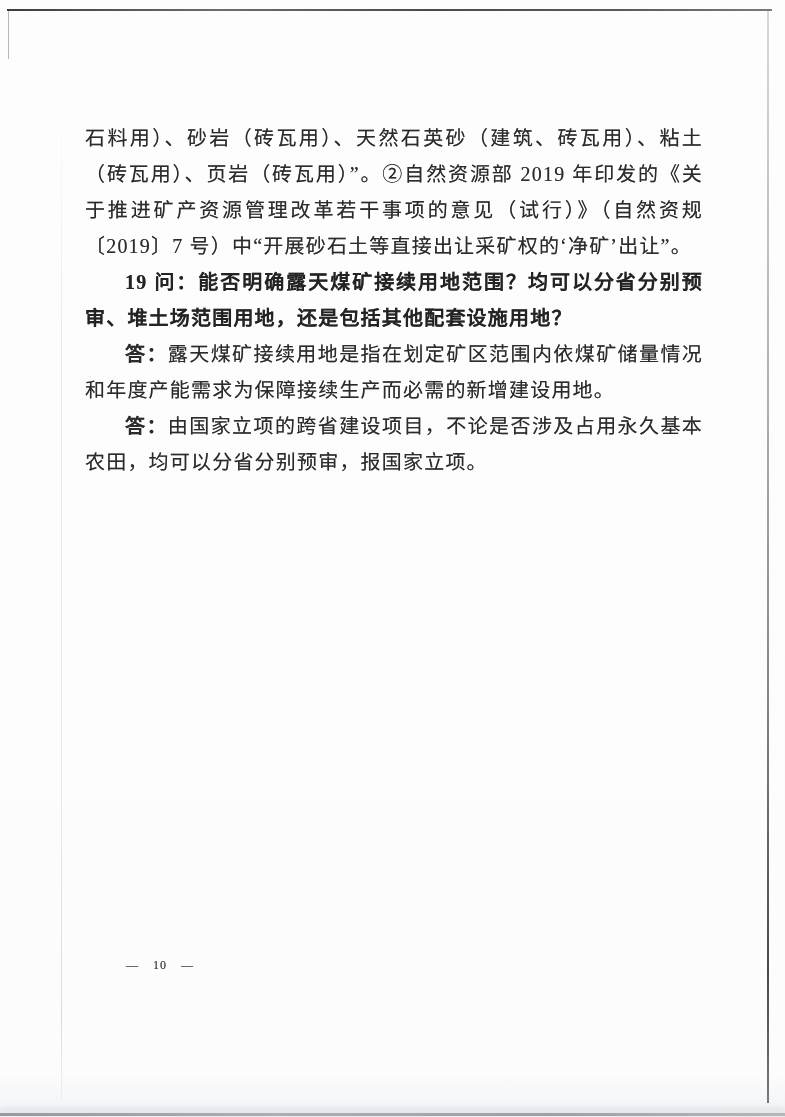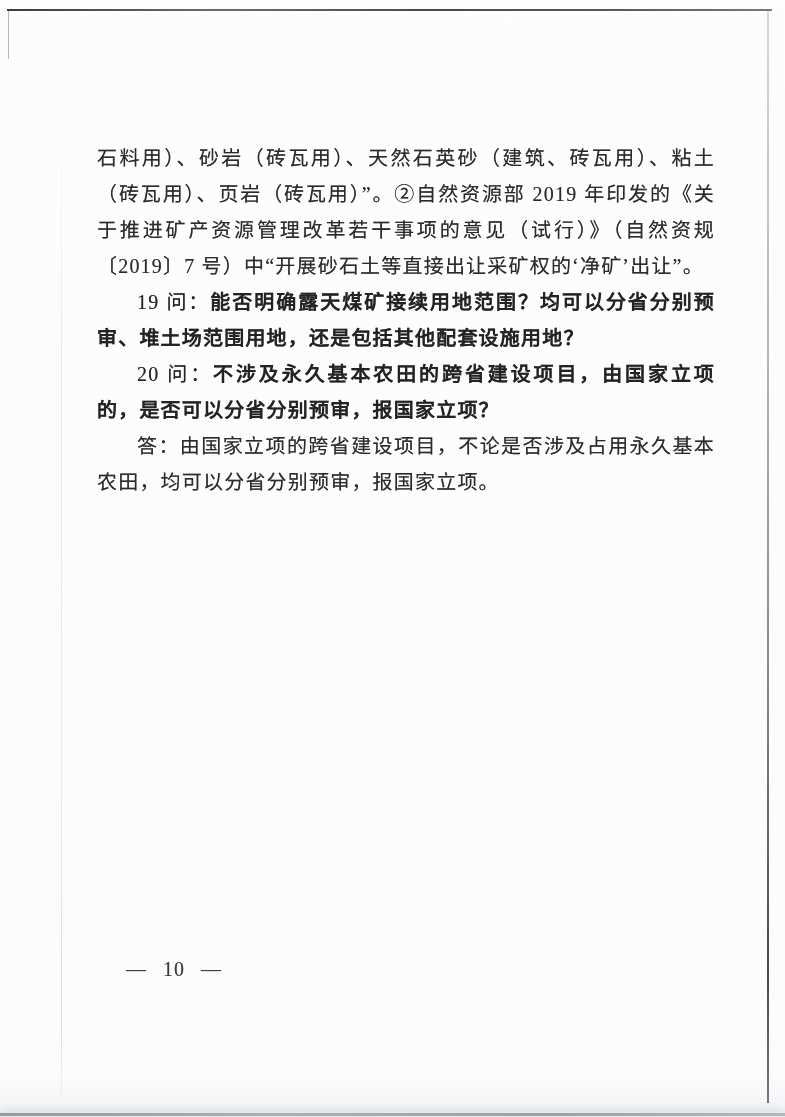--- a/index.html
+++ b/index.html
@@ -67,49 +67,48 @@
     left: 0;
     bottom: 1px;
     width: 785px;
     height: 3px;
     background: linear-gradient(90deg, #949aa2 0%, #a9afb6 35%, #9aa1a9 70%, #b2b8be 100%);
     box-shadow: 0 -4px 6px rgba(160,166,173,0.35);
   }
   .content {
     position: absolute;
     left: 85px;
-    top: 140px;
+    top: 120px;
     width: 618px;
-    margin-left: 12px;
   }
   p.para {
     margin: 0;
     font-size: 20px;
     line-height: 36px;
     letter-spacing: 1.2px;
     color: #2b2b2b;
     text-align: justify;
     text-justify: inter-character;
     text-shadow: 0 0 0.5px rgba(45,45,45,0.55);
   }
   p.q, p.a {
     text-indent: 2em;
   }
   p.q {
     font-weight: 600;
     color: #232323;
   }
   .prefix {
-    font-weight: 400;
+    font-weight: 700;
   }
   .footer {
     position: absolute;
     left: 126px;
     top: 958px;
-    font-size: 20px;
+    font-size: 12px;
     letter-spacing: 1px;
     word-spacing: 10px;
     color: #3a3a3a;
     text-shadow: 0 0 0.5px rgba(50,50,50,0.5);
   }
 </style>
 </head>
 <body>
 
 <div class="page">
@@ -119,22 +118,22 @@
   <div class="scan-edge-left-tick"></div>
   <div class="scan-fold-left"></div>
   <div class="scan-edge-bottom"></div>
 
   <div class="content">
 
     <p class="para cont"><span>石料用）、砂岩（砖瓦用）、天然石英砂（建筑、砖瓦用）、粘土（砖瓦用）、页岩（砖瓦用）”。②自然资源部 2019 年印发的《关于推进矿产资源管理改革若干事项的意见（试行）》（自然资规〔2019〕7 号）中“开展砂石土等直接出让采矿权的‘净矿’出让”。</span></p>
 
     <p class="para q"><span class="prefix">19 问：</span><span>能否明确露天煤矿接续用地范围？均可以分省分别预审、堆土场范围用地，还是包括其他配套设施用地？</span></p>
 
+    <p class="para a"><span class="prefix">答：</span><span>露天煤矿接续用地是指在划定矿区范围内依煤矿储量情况和年度产能需求为保障接续生产而必需的新增建设用地。</span></p>
 
-    <p class="para q"><span class="prefix">20 问：</span><span>不涉及永久基本农田的跨省建设项目，由国家立项的，是否可以分省分别预审，报国家立项？</span></p>
 
     <p class="para a"><span class="prefix">答：</span><span>由国家立项的跨省建设项目，不论是否涉及占用永久基本农田，均可以分省分别预审，报国家立项。</span></p>
 
 
 
 
   </div>
 
   <div class="footer">— 10 —</div>
 

